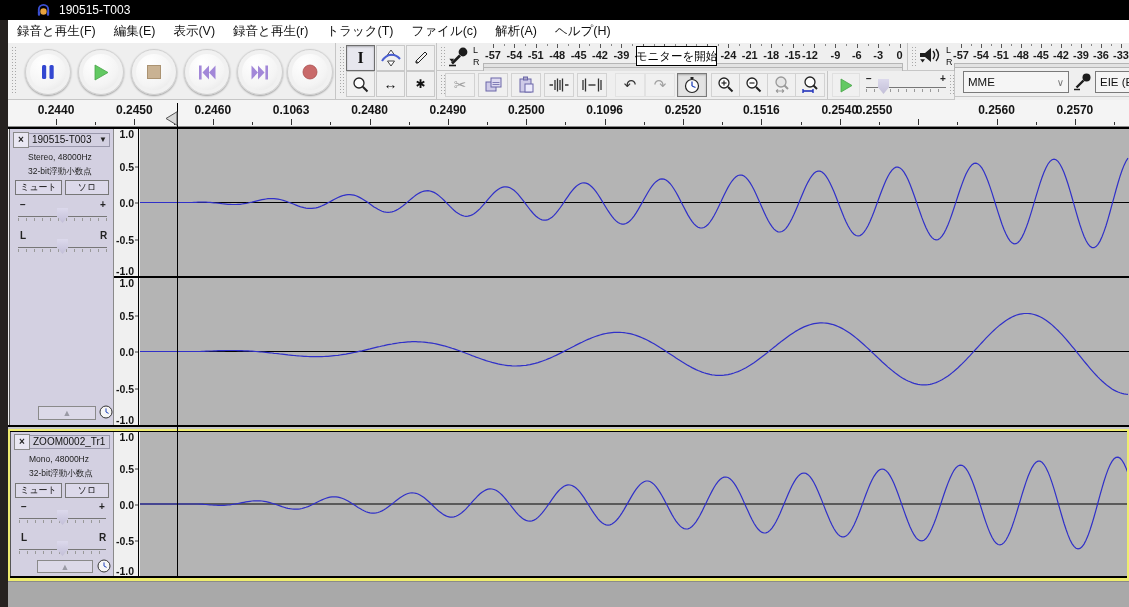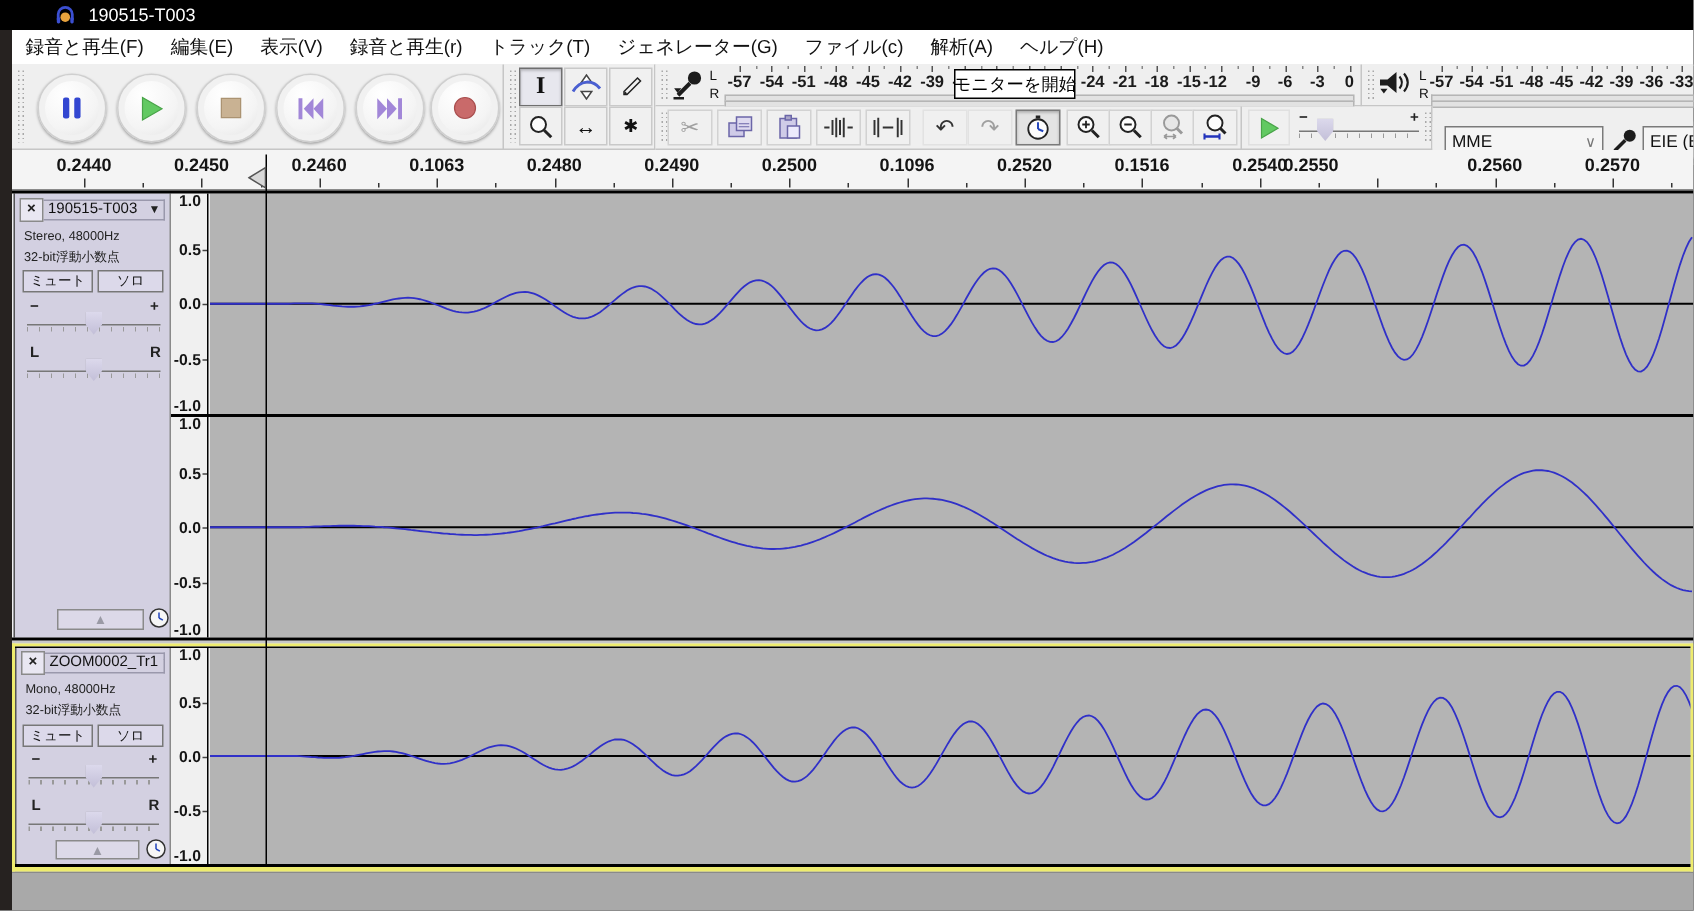--- a/index.html
+++ b/index.html
@@ -48,21 +48,21 @@
   .tl-tick{position:absolute;bottom:1px;width:1px;height:6px;background:#333;}
   .tl-tick.minor{height:3px;}
   
   .panel{position:absolute;background:#d3d0e1;border-right:1px solid #8a8a8a;border-left:1px solid #555;box-sizing:border-box;}
   .phdr{position:absolute;left:3px;right:3px;height:15px;display:flex;align-items:center;}
   .xbtn{width:14px;height:14px;border:1px solid #8a8a8a;background:#e9e7f2;font-size:10px;font-weight:bold;color:#222;
     display:flex;align-items:center;justify-content:center;}
   .ttext{flex:1;border:1px solid #9a98ac;border-left:none;height:14px;box-sizing:border-box;font-size:10px;color:#111;
     display:flex;align-items:center;padding-left:3px;white-space:nowrap;overflow:hidden;}
   .ddar{font-size:8px;color:#222;margin:0 2px;}
-  .pinfo{position:absolute;left:6px;font-size:8.5px;color:#222;white-space:nowrap;}
+  .pinfo{position:absolute;left:18px;font-size:8.5px;color:#222;white-space:nowrap;}
   .msbtn{position:absolute;height:15px;border:1px solid #777;background:#dcd9ea;font-size:9px;color:#111;
     display:flex;align-items:center;justify-content:center;box-sizing:border-box;}
   .sl-lab{position:absolute;font-size:10px;color:#222;font-weight:bold;}
   .sl-line{position:absolute;height:1px;background:#777;}
   .sl-ticks{position:absolute;height:3px;background-image:repeating-linear-gradient(90deg,#999 0 1px,transparent 1px 8px);}
   .thumb{position:absolute;width:11px;height:15px;background:linear-gradient(#dcd9ec,#c3bfd8);
     clip-path:polygon(0 0,100% 0,100% 55%,50% 100%,0 55%);filter:drop-shadow(0 0 0.6px #444);}
   .collapse{position:absolute;border:1px solid #8a8a8a;background:#dcd9e8;display:flex;align-items:center;justify-content:center;
     color:#9a9aa5;font-size:9px;box-sizing:border-box;}
   .vruler{position:absolute;left:114px;width:25px;background:#f0f0f0;border-right:1px solid #000;box-sizing:border-box;}
@@ -94,21 +94,20 @@
   </div>
 
   <div class="abs" id="darkstrip"></div>
 
   <div class="abs" id="menubar">
       <div class="menu-item">録音と再生(F)</div>
       <div class="menu-item">編集(E)</div>
       <div class="menu-item">表示(V)</div>
       <div class="menu-item">録音と再生(r)</div>
       <div class="menu-item">トラック(T)</div>
-      <div class="menu-item">ジェネレーター(G)</div>
       <div class="menu-item">ファイル(c)</div>
       <div class="menu-item">解析(A)</div>
       <div class="menu-item">ヘルプ(H)</div>
     </div>
 
   <div class="abs" style="left:8px;top:43px;width:1121px;height:57px;background:#efefef;"></div>
 
   <div class="cell" style="left:8px;top:43px;width:328px;height:57px;">
     <div class="grip" style="left:3px;"></div>
     <div class="rbtn" style="left:17px;top:6px;">
@@ -383,21 +382,21 @@
         </svg>
     </div>
     <span class="sl-lab" style="left:38px;top:2px;">−</span>
     <span class="sl-lab" style="left:112px;top:2px;">+</span>
     <div class="sl-line" style="left:38px;top:16px;width:80px;"></div>
     <div class="sl-ticks" style="left:38px;top:18px;width:80px;"></div>
     <div class="thumb" style="left:50px;top:8px;"></div>
     <div class="grip" style="left:121px;"></div>
   </div>
 
-  <div class="cell" style="left:955px;top:81px;width:174px;height:29px;border-right:none;">
+  <div class="cell" style="left:955px;top:68px;width:174px;height:29px;border-right:none;">
     <div class="devbox" style="left:8px;top:3px;width:106px;">
       <span style="flex:1">MME</span>
       <span style="color:#777;font-size:10px;margin-right:4px;">∨</span>
     </div>
     <svg class="abs" style="left:118px;top:4px;" width="19" height="21" viewBox="0 0 19 21">
       <circle cx="13.5" cy="5.5" r="4" fill="#1c1c1c"></circle>
         <line x1="10.5" y1="8.5" x2="3.5" y2="15.5" stroke="#1c1c1c" stroke-width="2.4"></line>
         <line x1="1" y1="17.5" x2="7" y2="17.5" stroke="#1c1c1c" stroke-width="1.5"></line>
     </svg>
     <div class="devbox" style="left:140px;top:3px;width:80px;">

